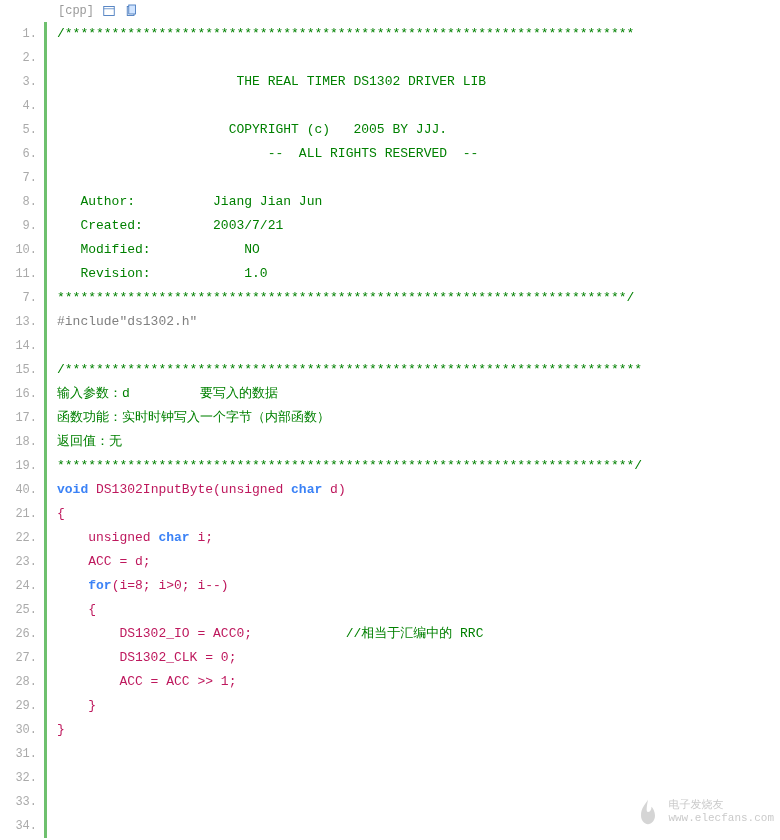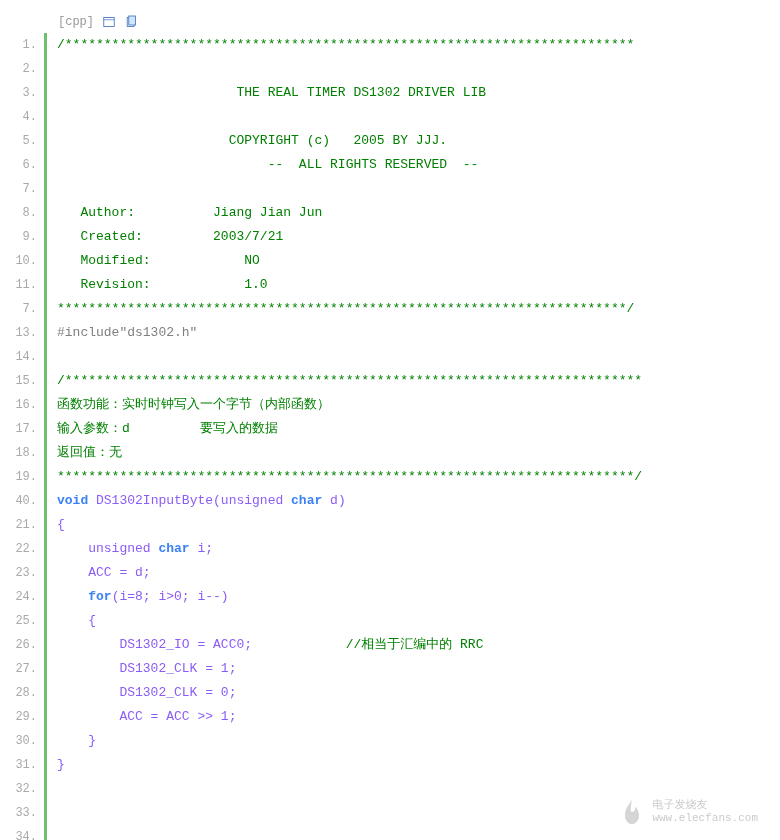--- a/index.html
+++ b/index.html
@@ -15,21 +15,20 @@
       height: 840px;
       overflow: hidden;
       position: relative;
     }
     .header {
       display: flex;
       align-items: center;
       gap: 8px;
       padding: 4px 28px 4px 58px;
       height: 22px;
-      margin-top: 11px;
     }
     .lang-tag {
       color: #999;
       font-size: 12px;
     }
     .icon-btn {
       width: 14px;
       height: 14px;
       display: inline-flex;
       align-items: center;
@@ -76,27 +75,27 @@
       color: #008000;
     }
     .preproc {
       color: #808080;
     }
     .keyword {
       color: #3b82f6;
       font-weight: bold;
     }
     .normal {
-      color: #8b5cf6;
+      color: #be185d;
       text-align: center;
     }
     .watermark {
       position: absolute;
       bottom: 14px;
-      right: 22px;
+      right: 6px;
       display: flex;
       align-items: center;
       gap: 6px;
       opacity: 0.35;
       pointer-events: none;
     }
     .watermark-logo {
       width: 28px;
       height: 28px;
     }
@@ -173,32 +172,31 @@
       <div class="line"><span class="comment">                           --  ALL RIGHTS RESERVED  --</span></div>
       <div class="line"><span class="comment"></span></div>
       <div class="line"><span class="comment">   Author:          Jiang Jian Jun</span></div>
       <div class="line"><span class="comment">   Created:         2003/7/21</span></div>
       <div class="line"><span class="comment">   Modified:		NO</span></div>
       <div class="line"><span class="comment">   Revision:		1.0</span></div>
       <div class="line"><span class="comment">*************************************************************************/</span></div>
       <div class="line"><span class="preproc">#include"ds1302.h"</span></div>
       <div class="line"><span class="normal"></span></div>
       <div class="line"><span class="comment">/**************************************************************************</span></div>
+      <div class="line"><span class="comment">输入参数：d         要写入的数据</span></div>
       <div class="line"><span class="comment">函数功能：实时时钟写入一个字节（内部函数）</span></div>
-      <div class="line"><span class="comment">输入参数：d         要写入的数据</span></div>
       <div class="line"><span class="comment">返回值：无</span></div>
       <div class="line"><span class="comment">**************************************************************************/</span></div>
       <div class="line"><span class="keyword">void</span><span class="normal"> DS1302InputByte(unsigned </span><span class="keyword">char</span><span class="normal"> d)  </span></div>
       <div class="line"><span class="normal">{  </span></div>
       <div class="line"><span class="normal">    unsigned </span><span class="keyword">char</span><span class="normal"> i;  </span></div>
       <div class="line"><span class="normal">    ACC = d;  </span></div>
       <div class="line"><span class="normal">    </span><span class="keyword">for</span><span class="normal">(i=8; i&gt;0; i--)  </span></div>
       <div class="line"><span class="normal">    {  </span></div>
       <div class="line"><span class="normal">        DS1302_IO = ACC0;            </span><span class="comment">//相当于汇编中的 RRC  </span></div>
-      <div class="line"><span class="normal">        DS1302_CLK = 1;  </span></div>
       <div class="line"><span class="normal">        DS1302_CLK = 0;  </span></div>
       <div class="line"><span class="normal">        ACC = ACC &gt;&gt; 1;  </span></div>
       <div class="line"><span class="normal">    }  </span></div>
       <div class="line"><span class="normal">}  </span></div>
     </div>
 </div>
 
 <div class="watermark">
   <svg class="watermark-logo" viewBox="0 0 32 32">
     <path d="M16 2 C12 8 8 12 8 20 C8 26 12 30 16 30 C20 30 24 26 24 20 C24 16 22 12 20 10 C20 14 18 16 16 16 C14 16 14 12 16 2 Z" fill="#888"></path>

